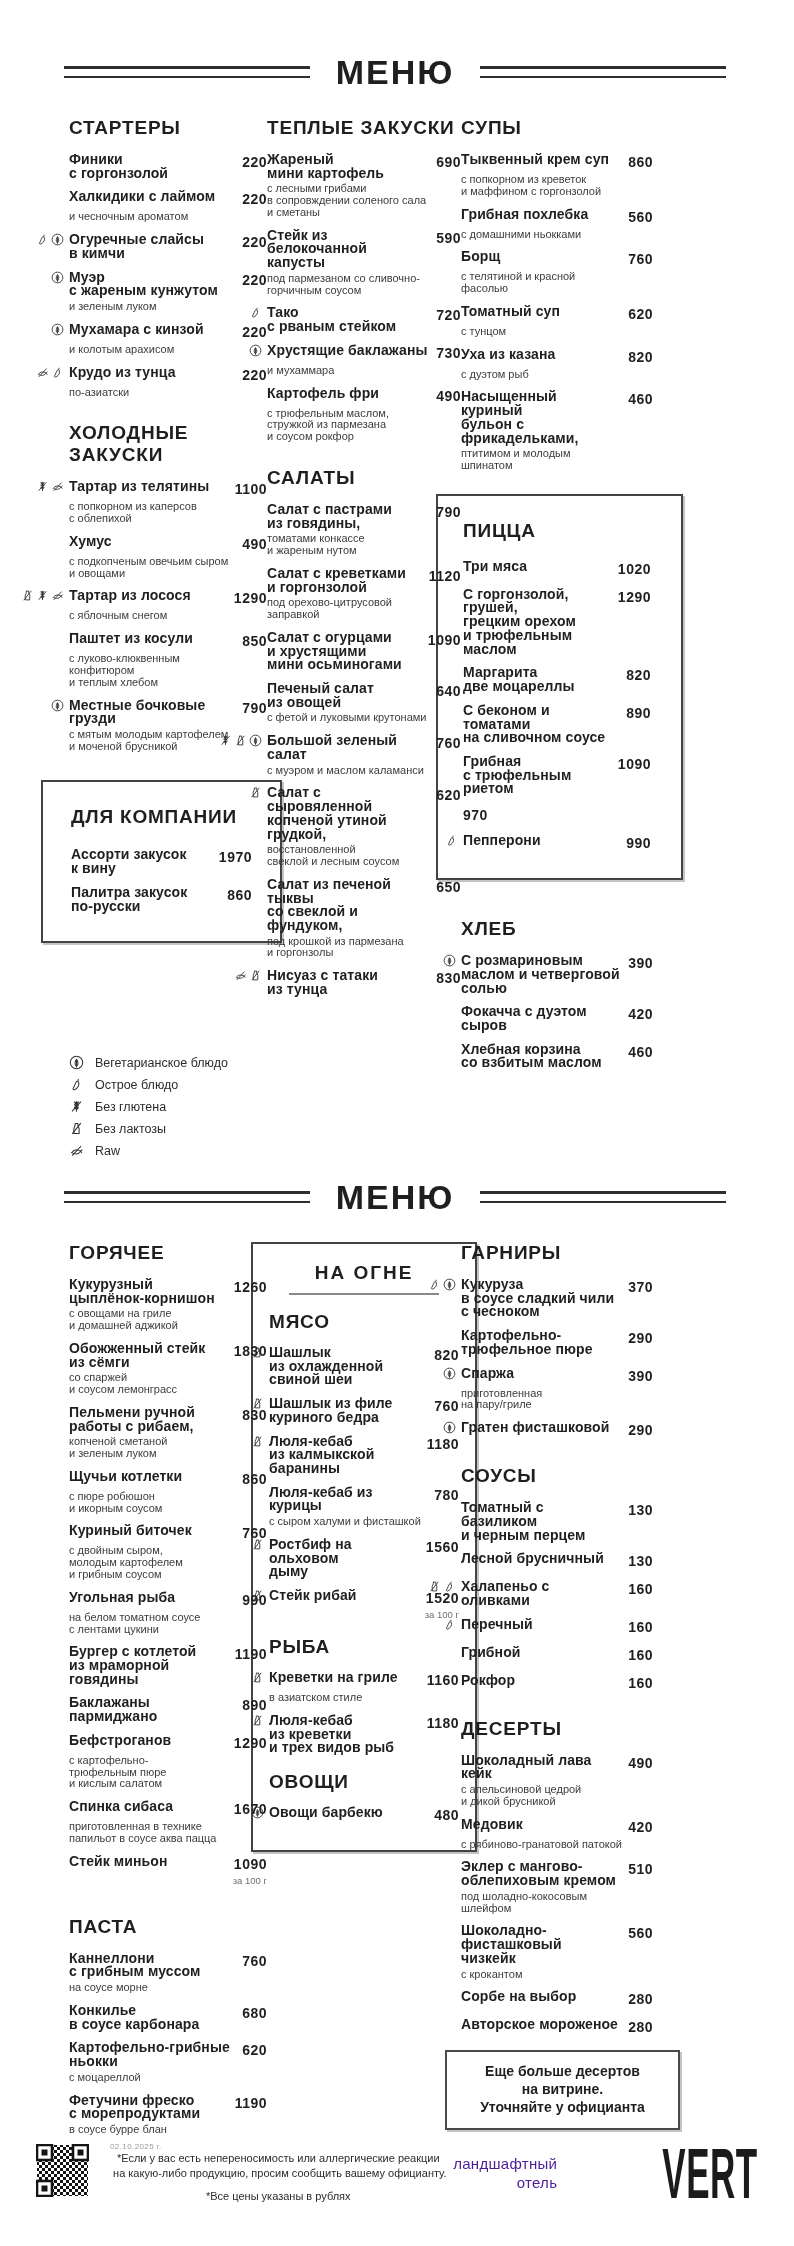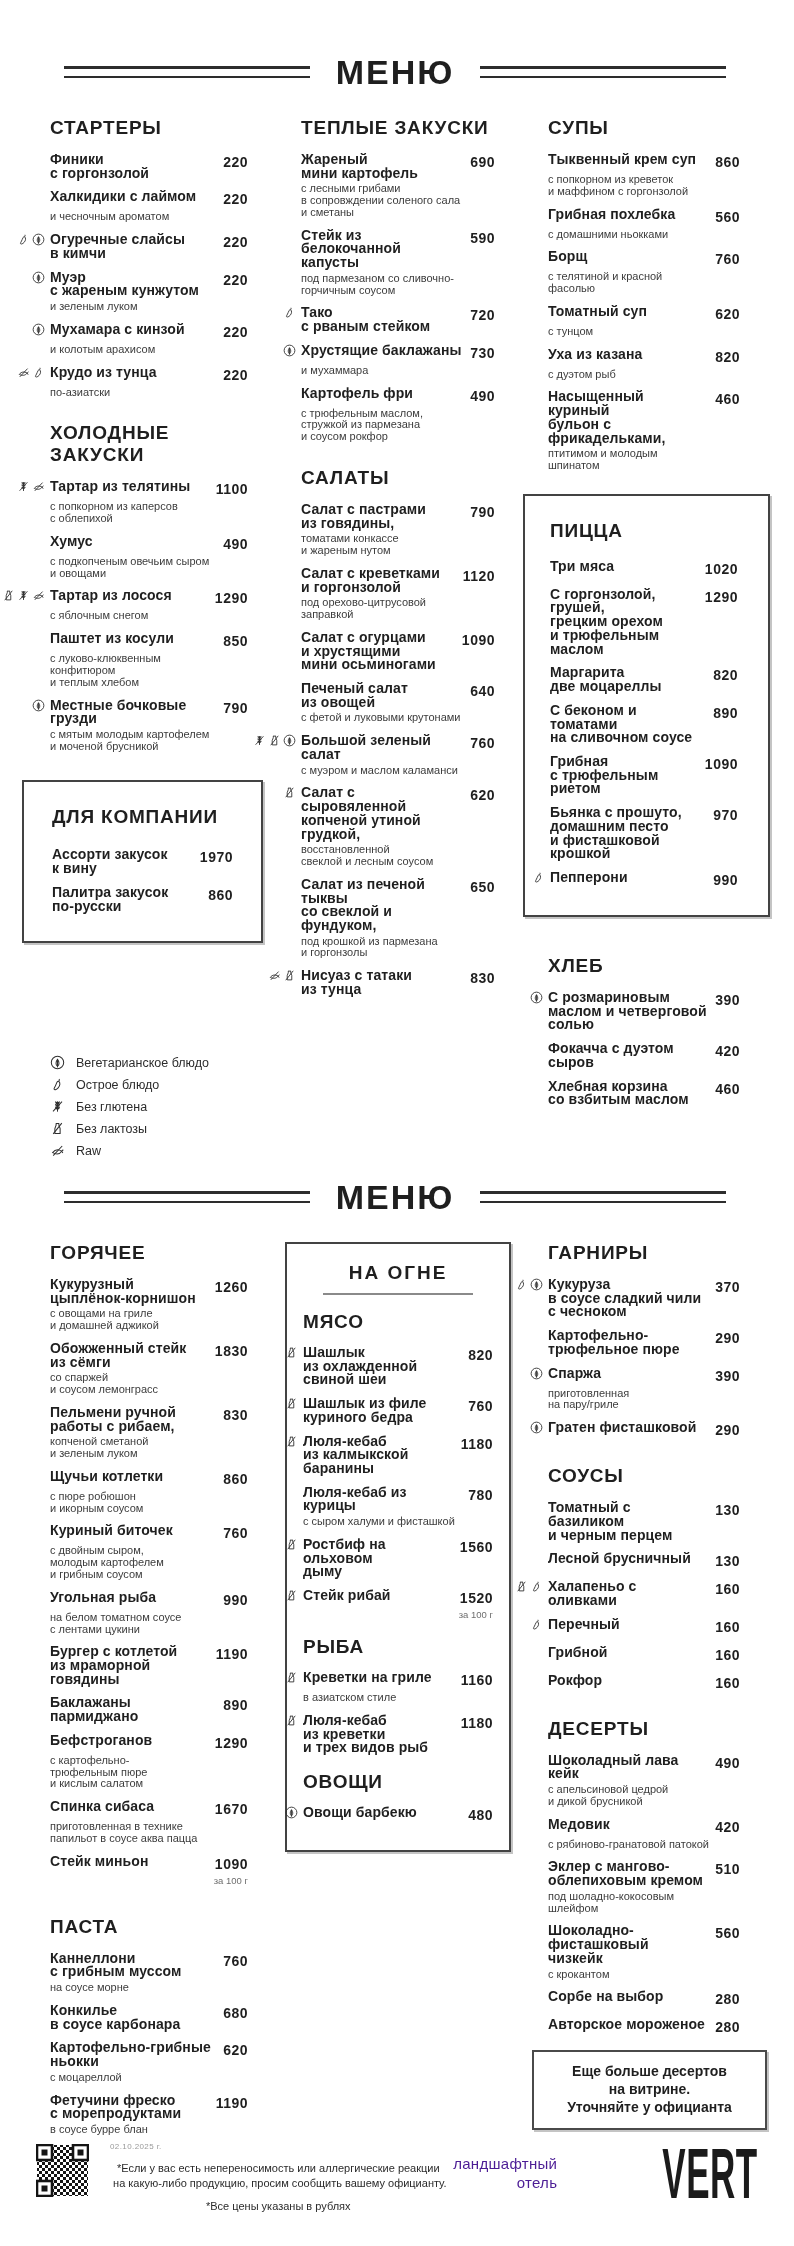--- a/index.html
+++ b/index.html
@@ -10,21 +10,21 @@
     -webkit-font-smoothing:antialiased;
   }
   .page{position:absolute;left:0;width:794px;padding:0 54px 0 50px;box-sizing:border-box;}
   .page1{top:0;}
   .page2{top:1123px;}
   .menu-header{display:flex;align-items:center;gap:26px;padding:0 14px;}
   .page1 .menu-header{margin-top:54px;}
   .page2 .menu-header{margin-top:56px;}
   .menu-title{font-size:34px;font-weight:700;letter-spacing:2px;line-height:36px;white-space:nowrap;}
   .rule{flex:1;height:7px;border-top:3px solid #2d2d2d;border-bottom:2px solid #2d2d2d;}
-  .columns{display:grid;grid-template-columns:198px 194px 192px;column-gap:53px;margin-top:27px;}
+  .columns{display:grid;grid-template-columns:198px 194px 192px;margin-top:27px;margin-left:19px;}
   .col{min-width:0;}
   .sec-header{font-size:19px;font-weight:700;letter-spacing:.8px;margin:0 0 14px;}
   .item{position:relative;margin-bottom:10px;}
   .item-top{display:flex;justify-content:space-between;align-items:flex-start;gap:8px;}
   .item-name{font-size:14px;font-weight:700;line-height:.98;white-space:pre-line;letter-spacing:.1px;}
   .item-price{text-align:right;flex-shrink:0;}
   .price-val{font-size:14px;font-weight:700;letter-spacing:.5px;}
   .price-note{display:block;font-size:9.5px;font-weight:400;color:#6e6e6e;margin-top:2px;}
   .item-desc{font-size:11px;line-height:1.07;color:#3c3c3c;margin-top:3px;white-space:pre-line;}
   .item-icons{position:absolute;right:100%;top:0;display:flex;gap:2px;padding-right:5px;}
@@ -40,21 +40,21 @@
   .fire-rule{width:150px;height:2px;background:#8a8a8a;margin:9px auto 16px;}
   .sub-header{margin:16px 0 13px;}
   .legend .legend-row{display:flex;align-items:center;gap:11px;margin-bottom:7px;}
   .legend .icon svg{width:15px;height:15px;}
   .legend-label{font-size:12.5px;color:#2c2c2c;}
   .note-box{border:2px solid #4a4a4a;box-shadow:2px 2px 0 #c4c4c4;margin-left:-16px;margin-right:-27px;padding:11px 18px;}
   .note-text{font-size:14px;font-weight:700;text-align:center;line-height:1.28;white-space:pre-line;}
   .footer{position:absolute;left:0;top:2136px;width:794px;box-sizing:border-box;padding:0 36px;}
   .qr{position:absolute;left:36px;top:8px;}
   .footer-info{position:absolute;left:110px;top:6px;}
-  .footer-date{font-size:8px;color:#9a9a9a;letter-spacing:.4px;margin-bottom:10px;}
+  .footer-date{font-size:8px;color:#9a9a9a;letter-spacing:.4px;}
   .footer-note{font-size:11px;color:#2b2b2b;line-height:1.35;white-space:pre-line;margin:0 0 8px;text-align:center;}
   .brand{position:absolute;right:36px;top:10px;display:flex;align-items:center;gap:10px;}
   .brand-tagline{text-align:right;font-size:15px;color:#4c1d95;line-height:1.25;letter-spacing:.3px;white-space:pre-line;}
   .brand-logo{font-size:70px;font-weight:700;line-height:56px;letter-spacing:1px;color:#1b1b1b;transform:scaleX(.5);transform-origin:right center;}
 </style>
 </head>
 <body>
 
 <div class="page page1">
   <div class="menu-header">
@@ -579,23 +579,20 @@
           </div>
           <div class="item">
             <div class="item-top">
               <span class="item-name">Грибная
 с трюфельным риетом</span>
               <span class="item-price"><span class="price-val">1090</span></span>
             </div>
           </div>
           <div class="item">
             <div class="item-top">
-              <span class="item-name">Бьянка с прошуто,
-домашним песто
-и фисташковой крошкой</span>
               <span class="item-price"><span class="price-val">970</span></span>
             </div>
           </div>
           <div class="item">
             <span class="item-icons">
               <span class="icon">
                 <svg viewBox="0 0 16 16" fill="none" stroke="currentColor" stroke-width="1.1">
                   <path d="M9.8 2.2c.4 1 .2 1.8-.5 2.5"></path>
                   <path d="M9.3 4.7c1.9 1.2 1.6 4.6-.6 6.9-1.5 1.6-3.5 2.4-4.2 1.7-.6-.6-.1-1.3.5-2.3 1.2-2 1.7-4.2 2.6-5.6.5-.8 1.1-1 1.7-.7z"></path>
                 </svg>

